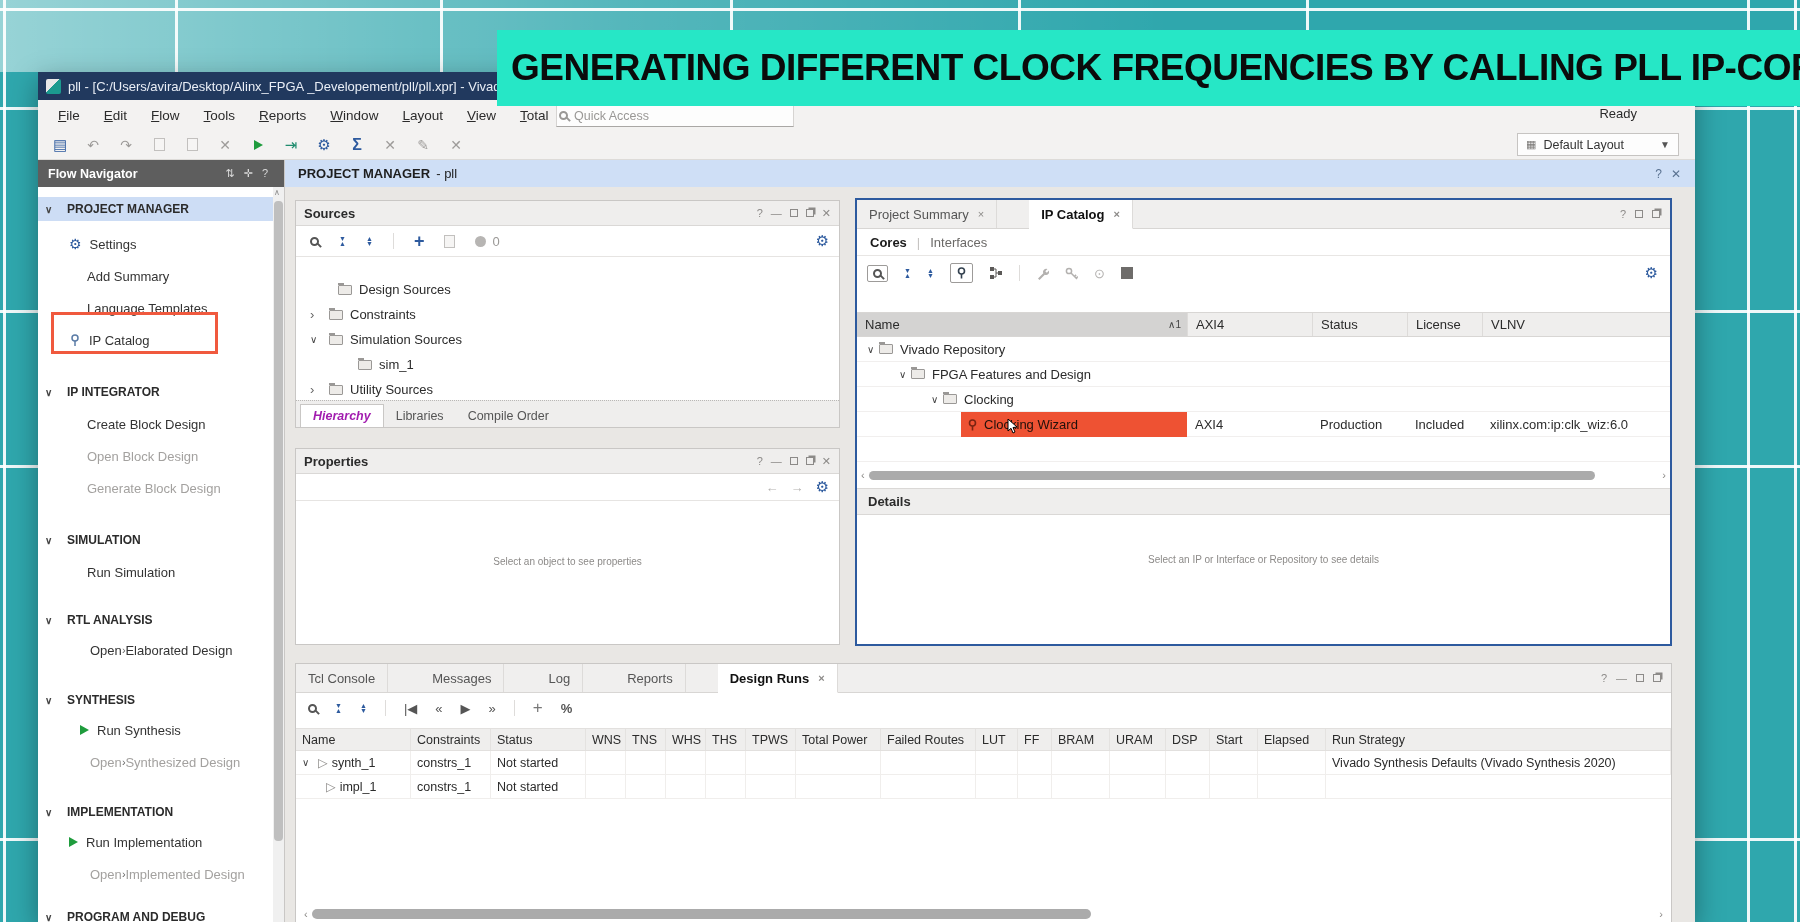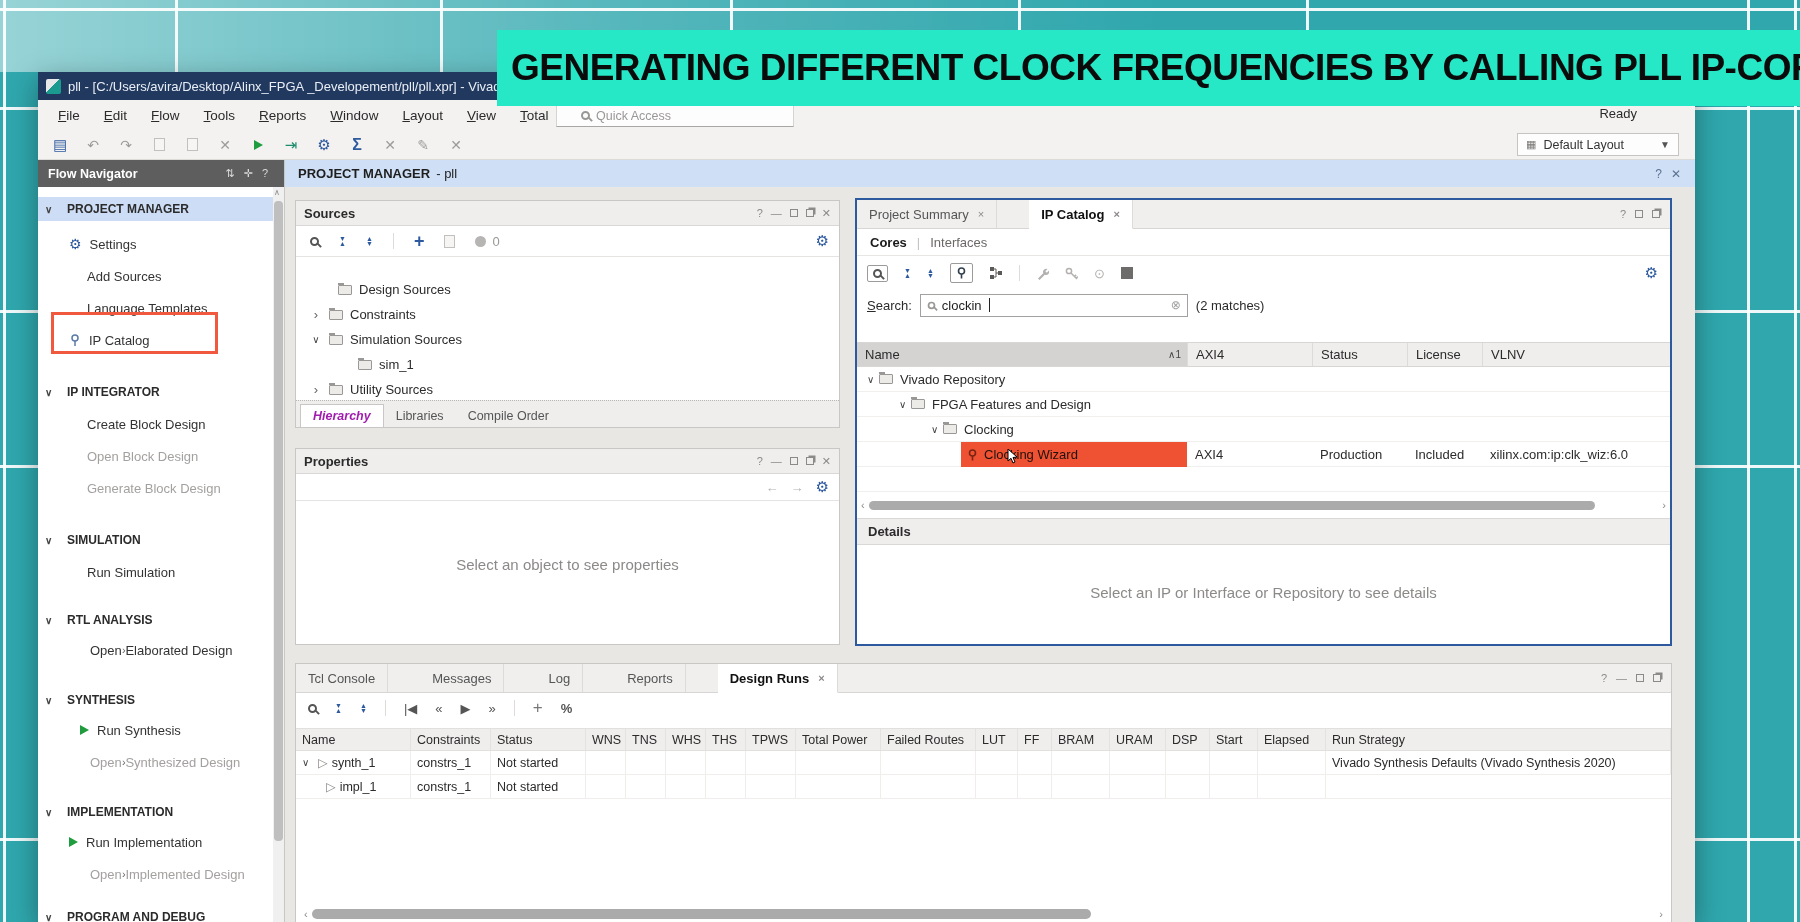--- a/index.html
+++ b/index.html
@@ -23,21 +23,21 @@
     z-index:10; box-shadow:0 8px 26px rgba(0,0,0,.35); }
 
   .titlebar { position:absolute; left:0; top:0; right:0; height:28px; background:#21395e; color:#e9eef6;
     display:flex; align-items:center; gap:7px; padding-left:8px; font-size:13px; white-space:nowrap; overflow:hidden; }
   .vlogo { width:15px; height:15px; background:linear-gradient(135deg,#e8e8e8 45%, #1b9a8f 45%); border-radius:2px; flex:0 0 auto; }
 
   .menubar { position:absolute; left:0; top:28px; right:0; height:30px; background:#f3f2f1; display:flex; align-items:center; padding-left:8px; }
   .menu-item { display:inline-block; padding:4px 12px; font-size:13.5px; color:#2b2b2b; }
   .menu-item::first-letter { text-decoration:underline; }
   .quick-access { position:absolute; left:518px; top:4px; width:238px; height:23px; background:#fdfdfd;
-    border:1px solid #d6d4d2; border-bottom:1px solid #a9a7a5; display:flex; align-items:center; gap:6px; padding-left:24px; color:#9a9896; font-size:12.5px; }
+    border:1px solid #d6d4d2; border-bottom:1px solid #a9a7a5; display:flex; align-items:center; gap:6px; padding-left:2px; color:#9a9896; font-size:12.5px; }
   .ready { position:absolute; right:58px; top:6px; font-size:13px; color:#2b2b2b; }
 
   .toolbar { position:absolute; left:0; top:58px; right:0; height:30px; background:#f3f2f1; border-bottom:1px solid #dddbd8;
     display:flex; align-items:center; gap:17px; padding-left:14px; font-size:14px; }
   .tbtn { display:inline-flex; align-items:center; justify-content:center; min-width:16px; color:#9d9b99; }
   .layout-select { position:absolute; right:16px; top:3px; width:162px; height:23px; background:#fdfdfd; border:1px solid #c6c4c2;
     display:flex; align-items:center; gap:7px; padding:0 8px; font-size:12.5px; color:#333; }
   .layout-select .grid-glyph { color:#7b7977; font-size:11px; }
   .layout-select .chev { margin-left:auto; color:#555; font-size:10px; }
 
@@ -82,30 +82,30 @@
   .i-folder::before { content:""; position:absolute; top:-3px; left:-1px; width:6px; height:2px; background:#9a9896; }
   .i-play { display:inline-block; width:0; height:0; border-left:9px solid #1f9c3d; border-top:5px solid transparent; border-bottom:5px solid transparent; }
   .i-doc { display:inline-block; width:11px; height:13px; border:1px solid #c2c0be; background:#f6f5f4; }
   .i-badge { display:inline-block; width:11px; height:11px; border-radius:50%; background:#b7b5b3; }
   .chev-exp { font-size:10px; color:#444; width:12px; display:inline-block; }
   .chev-col { font-size:13px; color:#666; width:12px; display:inline-block; }
   .caret { display:inline-block; width:1px; height:14px; background:#222; margin-left:1px; }
 
   
   .sources { left:10px; top:13px; width:545px; height:228px; }
-  .tree-row { display:flex; align-items:center; gap:7px; height:25px; font-size:13px; color:#2b2b2b;text-align:center; }
+  .tree-row { display:flex; align-items:center; gap:7px; height:25px; font-size:13px; color:#2b2b2b; }
   .src-tabs { position:absolute; left:0; right:0; bottom:0; height:27px; background:#efeeed; border-top:1px dotted #b9b7b5;
     display:flex; align-items:flex-end; padding-left:4px; font-size:12.5px; color:#555; }
   .src-tab { padding:4px 12px; }
   .src-tab.active { background:#fff; border:1px solid #c9c7c5; border-bottom:none; font-weight:bold; color:#a21caf;font-style:italic; }
 
   
   .properties { left:10px; top:261px; width:545px; height:197px; }
   .prop-toolbar { height:27px; border-bottom:1px solid #e6e4e2; display:flex; align-items:center; justify-content:flex-end; gap:12px; padding-right:10px; color:#b5b3b1; font-size:13px; }
-  .placeholder-center { position:absolute; left:0; right:0; top:55%; text-align:center; color:#8c8a88; font-size:15px; }
+  .placeholder-center { position:absolute; left:0; right:0; top:55%; text-align:center; color:#8c8a88; font-size:10px; }
 
   
   .ipcatalog { left:570px; top:11px; width:817px; height:448px; border:2px solid #2d5a9e; }
   .tabs-row { height:29px; background:#f0efee; border-bottom:1px solid #d8d6d4; display:flex; align-items:stretch; font-size:13px; color:#555; position:relative;gap:32px; }
   .tab { display:flex; align-items:center; gap:9px; padding:0 12px; border-right:1px solid #dddbd9; }
   .tab .x { color:#8c8a88; font-size:11px; }
   .tab.active { background:#fff; color:#111; font-weight:bold; margin-bottom:-1px; border-bottom:1px solid #fff; }
   .tabs-icons { margin-left:auto; display:flex; align-items:center; gap:9px; padding-right:10px; color:#8c8a88; font-size:11px; }
   .i-sq { display:inline-block; width:8px; height:8px; border:1px solid #8c8a88; }
   .i-float { display:inline-block; width:8px; height:8px; border:1px solid #8c8a88; box-shadow:2px -2px 0 -0.5px #8c8a88; }
@@ -243,21 +243,21 @@
 
     <div class="fn-row fn-sect fn-sel" style="top:37px; right:11px; padding-left:29px">
       <span class="fn-chev">∨</span>
       <span>PROJECT MANAGER</span>
     </div>
     <div class="fn-row" style="top:72px; left:31px; gap:8px">
       <span class="i-gear" style="font-size:14px">⚙</span>
       <span>Settings</span>
     </div>
     <div class="fn-row" style="top:104px; left:49px">
-      <span>Add Sources</span>
+      <span>Add Summary</span>
     </div>
     <div class="fn-row" style="top:136px; left:49px">
       <span>Language Templates</span>
     </div>
     <div class="fn-row" style="top:168px; left:31px; gap:8px">
       <svg class="mini" width="12" height="13" viewBox="0 0 12 13">
           <circle cx="6" cy="4" r="3" fill="none" stroke="#5a7ba6" stroke-width="1.5"></circle>
           <line x1="6" y1="7" x2="6" y2="12" stroke="#5a7ba6" stroke-width="1.5"></line>
         </svg>
       <span>IP Catalog</span>
@@ -468,30 +468,20 @@
             <path d="M11.5 2a3.2 3.2 0 0 0-4.2 4.2L2 11.5 3.5 13l5.3-5.3A3.2 3.2 0 0 0 13 3.5L10.8 5.7 9.3 4.2 11.5 2z" fill="#b3b1af"></path>
           </svg>
         <svg class="mini" width="13" height="13" viewBox="0 0 13 13">
             <circle cx="4" cy="4" r="2.6" fill="none" stroke="#b3b1af" stroke-width="1.5"></circle>
             <path d="M6 6 L12 12 M9.5 9.5 l1.6-1.6 M11.2 11.2 l1.6-1.6" stroke="#b3b1af" stroke-width="1.5" fill="none"></path>
           </svg>
         <span style="color:#b3b1af;font-size:13px">⊙</span>
         <span style="display:inline-block;width:12px;height:12px;background:#6e6c6a"></span>
         <span class="i-gear" style="position:absolute;right:12px">⚙</span>
       </div>
-      <div class="search-row">
-        <span class="lbl">Search:</span>
-        <div class="search-box">
-          <span class="i-mag" style="color:#9a9896;transform:scale(.85)"></span>
-          <span class="val">clockin</span>
-          <span class="caret"></span>
-          <span class="clear">⊗</span>
-        </div>
-        <span>(2 matches)</span>
-      </div>
       <div class="ic-thead">
         <div class="c-name">
           <span>Name</span>
           <span class="sort">∧<span>1</span></span>
         </div>
         <div class="c c-axi4">
             <span>AXI4</span>
           </div>
         <div class="c c-status">
             <span>Status</span>

